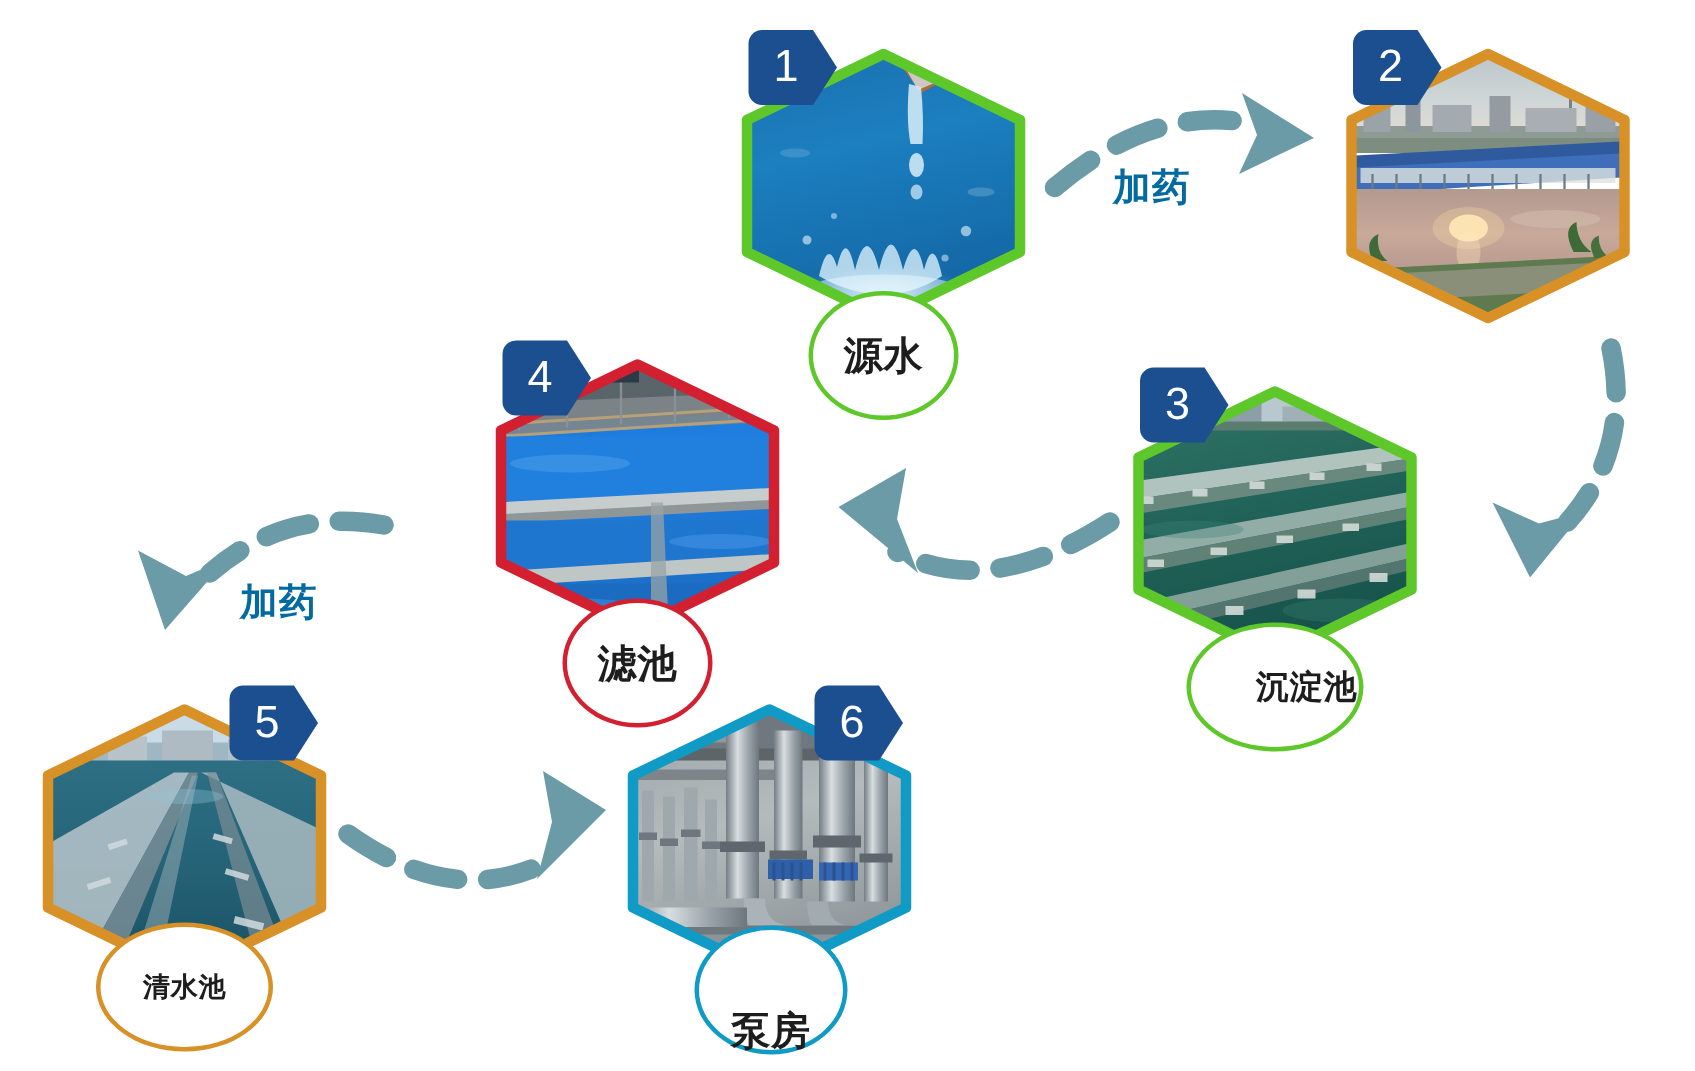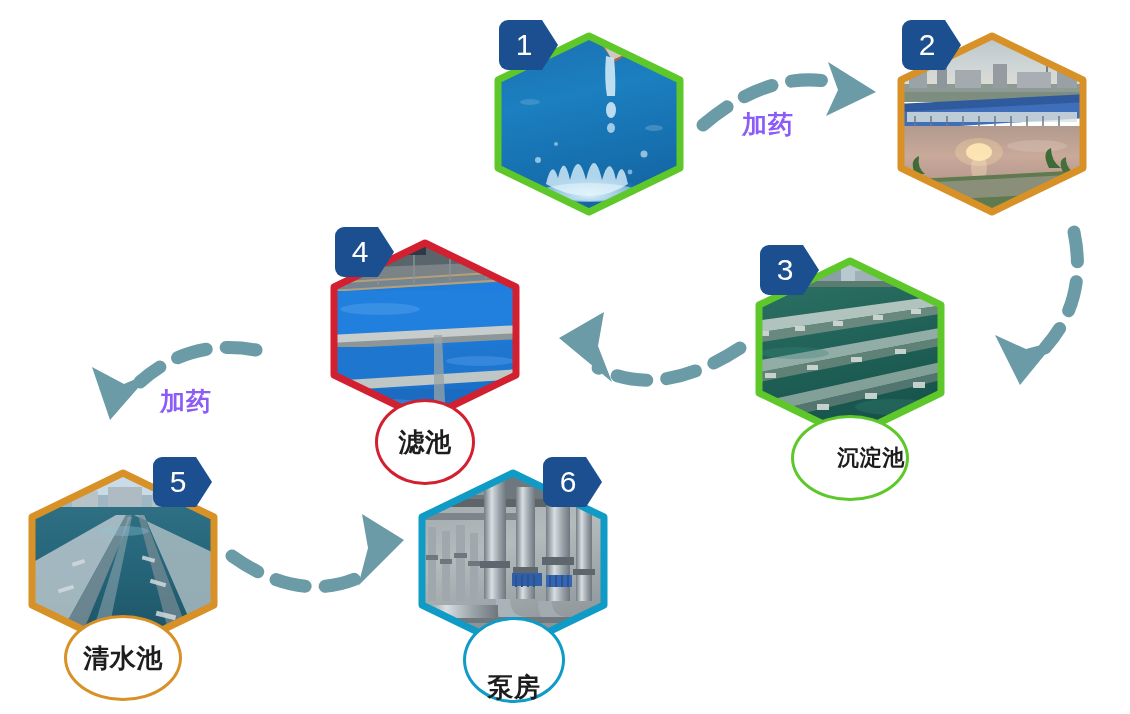--- a/index.html
+++ b/index.html
@@ -59,21 +59,21 @@
     font-weight:700;
     line-height:1;
     letter-spacing:0.5px;
     white-space:nowrap;
   }
 
   
   .arrowlabel{
     position:absolute;
     z-index:4;
-    color:#8b5cf6;
+    color:#0369a1;
     font-size:25px;
     font-weight:700;
     white-space:nowrap;
     letter-spacing:1px;
     text-align:right;
   }
 </style>
 </head>
 <body>
 
@@ -151,20 +151,23 @@
           </g>
           <polygon points="95,4 186,48 186,136 95,180 4,136 4,48" fill="none" stroke="#5ec82a" stroke-width="7" stroke-linejoin="round"></polygon>
         </svg>
       </div>
     </div>
     <div class="badge" style="left:4px;top:0px;">
       <svg viewBox="0 0 62 54" xmlns="http://www.w3.org/2000/svg">
         <path d="M10,2 L44,2 L60,27 L44,52 L10,52 A9,9 0 0 1 1,43 L1,11 A9,9 0 0 1 10,2 Z" fill="#1b4f8f"></path>
       </svg>
       <div class="num">1</div>
+    </div>
+    <div class="cap" style="left:45px;top:176px;width:100px;height:86px;border:3px solid #5ec82a;">
+      <span style="font-size:26px;">源水</span>
     </div>
   </div>
 
   <div class="node" style="left:897px;top:18px;width:190px;height:262px;">
     <div class="hexwrap" style="width:190px;height:184px;top:14px;">
       <div class="hex">
         <svg viewBox="0 0 190 184" xmlns="http://www.w3.org/2000/svg" preserveAspectRatio="none">
           <defs>
             <clipPath id="hexclip2">
               <polygon points="95,4 186,48 186,136 95,180 4,136 4,48"></polygon>
@@ -407,21 +410,21 @@
         </svg>
       </div>
     </div>
     <div class="badge" style="left:124px;top:0px;">
       <svg viewBox="0 0 62 54" xmlns="http://www.w3.org/2000/svg">
         <path d="M10,2 L44,2 L60,27 L44,52 L10,52 A9,9 0 0 1 1,43 L1,11 A9,9 0 0 1 10,2 Z" fill="#1b4f8f"></path>
       </svg>
       <div class="num">5</div>
     </div>
     <div class="cap" style="left:36px;top:160px;width:118px;height:86px;border:3px solid #d79127;">
-      <span style="font-size:26px;">清水池</span>
+      <span style="font-size:18px;">清水池</span>
     </div>
   </div>
 
   <div class="node" style="left:418px;top:455px;width:190px;height:248px;">
     <div class="hexwrap" style="width:190px;height:184px;top:14px;">
       <div class="hex">
         <svg viewBox="0 0 190 184" xmlns="http://www.w3.org/2000/svg" preserveAspectRatio="none">
           <defs>
             <clipPath id="hexclip6">
               <polygon points="95,4 186,48 186,136 95,180 4,136 4,48"></polygon>

